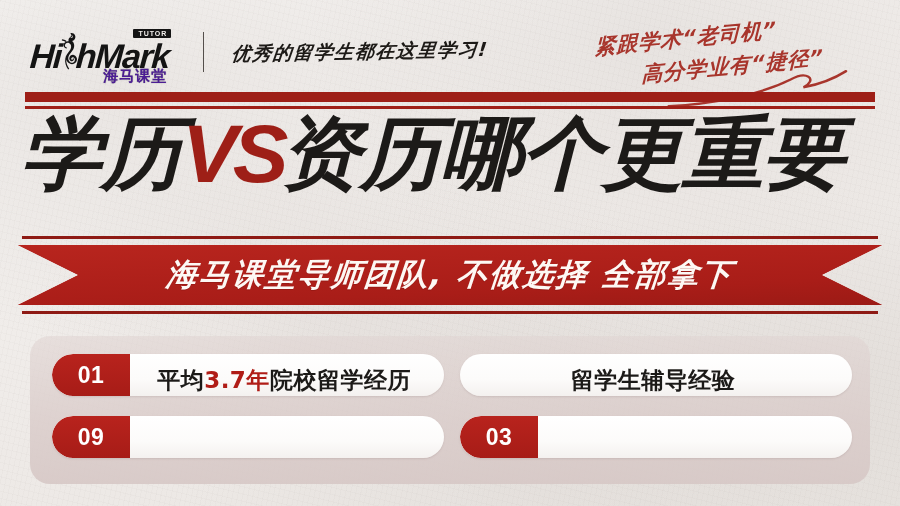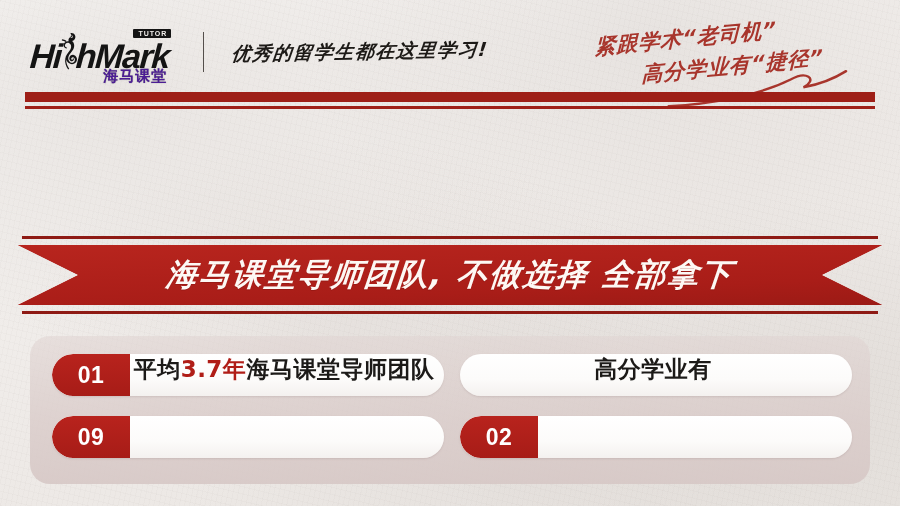--- a/index.html
+++ b/index.html
@@ -280,21 +280,21 @@
     row-gap: 20px;
   }
 
   .feature-item {
     position: relative;
     height: 42px;
     border-radius: 21px;
     background: linear-gradient(180deg, #ffffff 0%, #fcfbfa 60%, #f4f1ef 100%);
     box-shadow: 0 1px 2px rgba(120,100,98,0.18);
     display: flex;
-    align-items: flex-start;
+    align-items: flex-end;
     overflow: hidden;
   }
   .feature-num {
     width: 78px;
     height: 42px;
     flex: 0 0 78px;
     background: linear-gradient(180deg, #b8231d 0%, #a71c17 100%);
     border-radius: 21px 0 0 21px;
     display: flex;
     align-items: center;
@@ -357,52 +357,57 @@
     <svg class="slogan-swoosh" viewBox="0 0 200 26">
       <path d="M2 22 C 45 24, 92 20, 126 7 C 133 4, 140 3, 144 6 C 148 9, 144 14, 138 16 C 150 15, 168 11, 182 4" fill="none" stroke="#a8352c" stroke-width="2.4" stroke-linecap="round"></path>
     </svg>
   </div>
 
   <div class="rule-group">
     <div class="rule-thick"></div>
     <div class="rule-thin"></div>
   </div>
 
+  <div class="headline">
+    <span>学历</span>
+    <span class="hl-vs">VS</span>
+    <span>资历哪个更重要</span>
+  </div>
 
   <div class="ribbon-wrap">
     <div class="ribbon-line-top"></div>
     <div class="ribbon-body">
       <div class="ribbon-text">海马课堂导师团队, 不做选择 全部拿下</div>
     </div>
     <div class="ribbon-line-bottom"></div>
   </div>
 
   <div class="feature-panel"></div>
 
   <div class="feature-grid">
 
     <div class="feature-item">
       <div class="feature-num">01</div>
       <div class="feature-text">
         <span>平均</span>
           <span class="hl">3.7年</span>
-          <span>海马课堂导师团队</span>
+          <span>院校留学经历</span>
       </div>
     </div>
 
     <div class="feature-item">
       <div class="feature-text">
         <span></span>
-          <span>高分学业有</span>
+          <span>留学生辅导经验</span>
       </div>
     </div>
 
     <div class="feature-item">
       <div class="feature-num">09</div>
     </div>
 
     <div class="feature-item">
-      <div class="feature-num">02</div>
+      <div class="feature-num">03</div>
     </div>
 
   </div>
 
 </div>
 
 </body></html>

